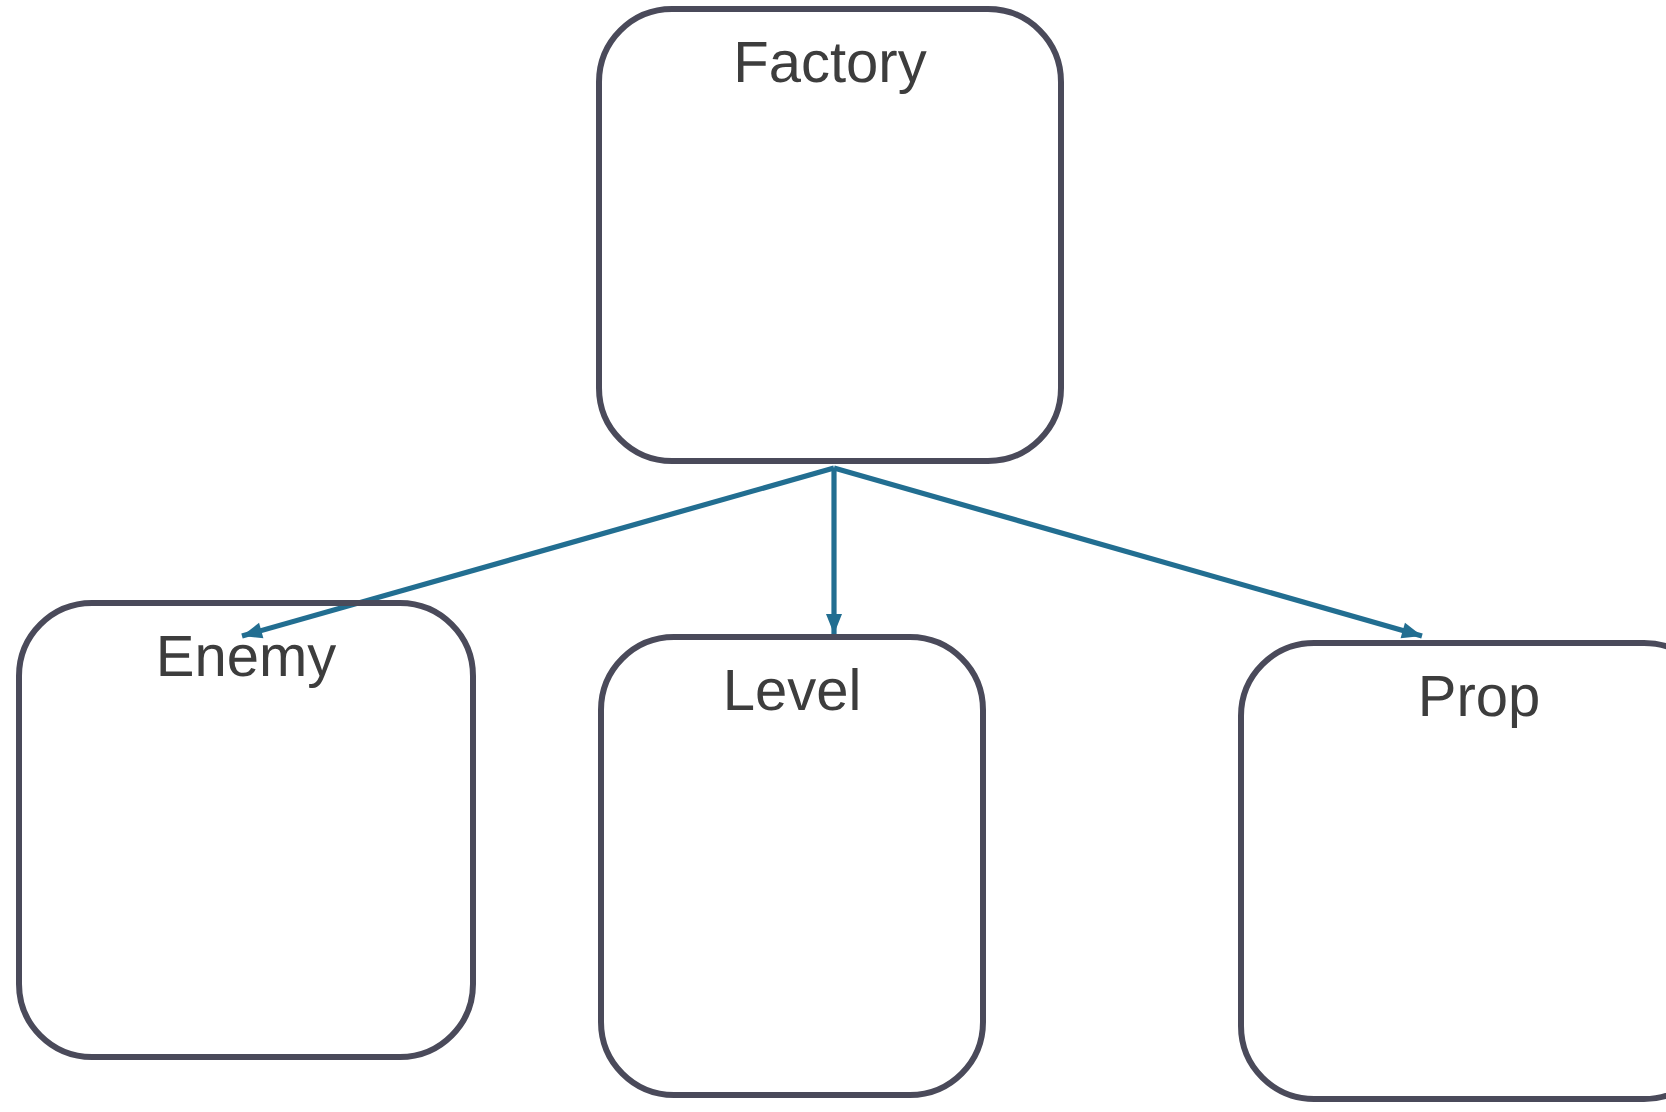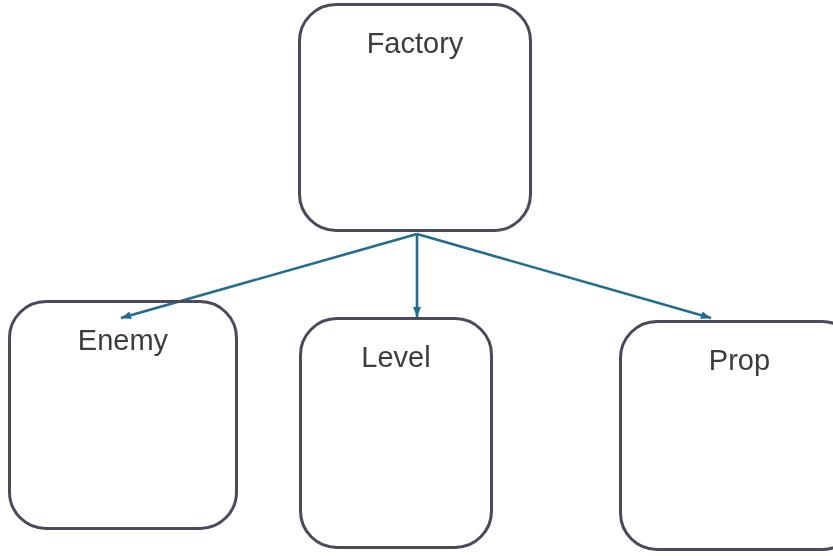--- a/index.html
+++ b/index.html
@@ -31,21 +31,21 @@
   }
   .arrowhead-shape { fill: var(--arrow); }
   .node {
     position: absolute;
     border: 3px solid var(--node-border);
     border-radius: 38px;
     background: transparent;
   }
   .node .label {
     display: block;
-    padding-top: 20px;
+    padding-top: 9px;
     text-align: center;
     font-size: 29px;
     line-height: 1.2;
     color: var(--label-text);
   }
   .node-factory { left: 298px; top: 3px;   width: 234px; height: 229px; }
   .node-enemy   { left: 8px;   top: 300px; width: 230px; height: 230px; }
   .node-level   { left: 299px; top: 317px; width: 194px; height: 232px; }
   .node-prop    { left: 619px; top: 320px; width: 241px; height: 231px; }
 </style>

